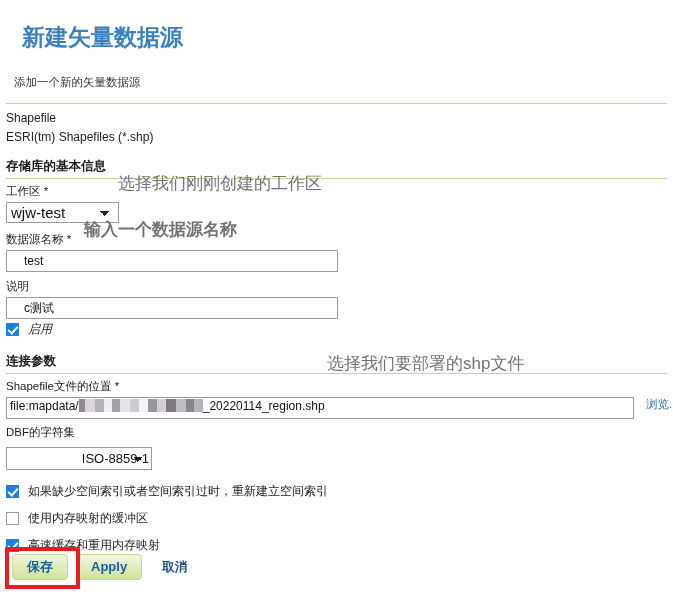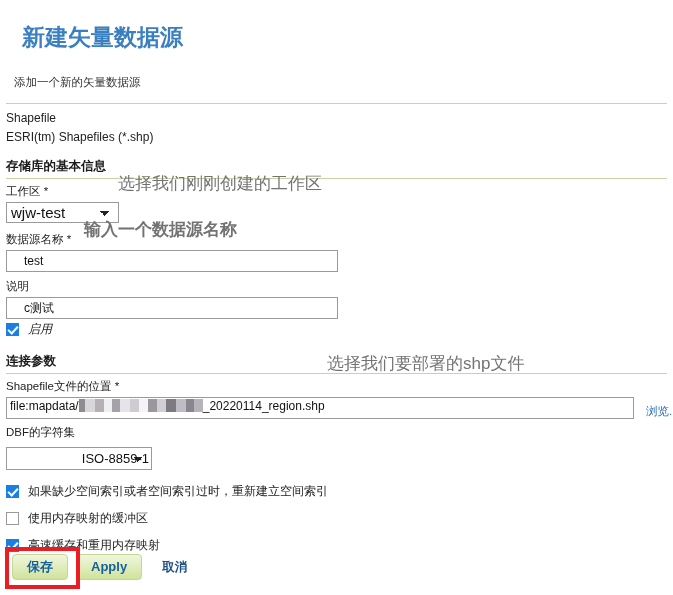--- a/index.html
+++ b/index.html
@@ -149,21 +149,21 @@
   .cblabel {
     margin-left: 9px;
     font-size: 12px;
     color: #222;
     line-height: 14px;
   }
 
   
   .file-row {
     display: flex;
-    align-items: flex-end;
+    align-items: flex-start;
     padding-left: 6px;
   }
   .browse-link {
     color: #2a6fb5;
     font-size: 11.5px;
     margin-left: 12px;
     text-decoration: none;
     white-space: nowrap;
   }
 

